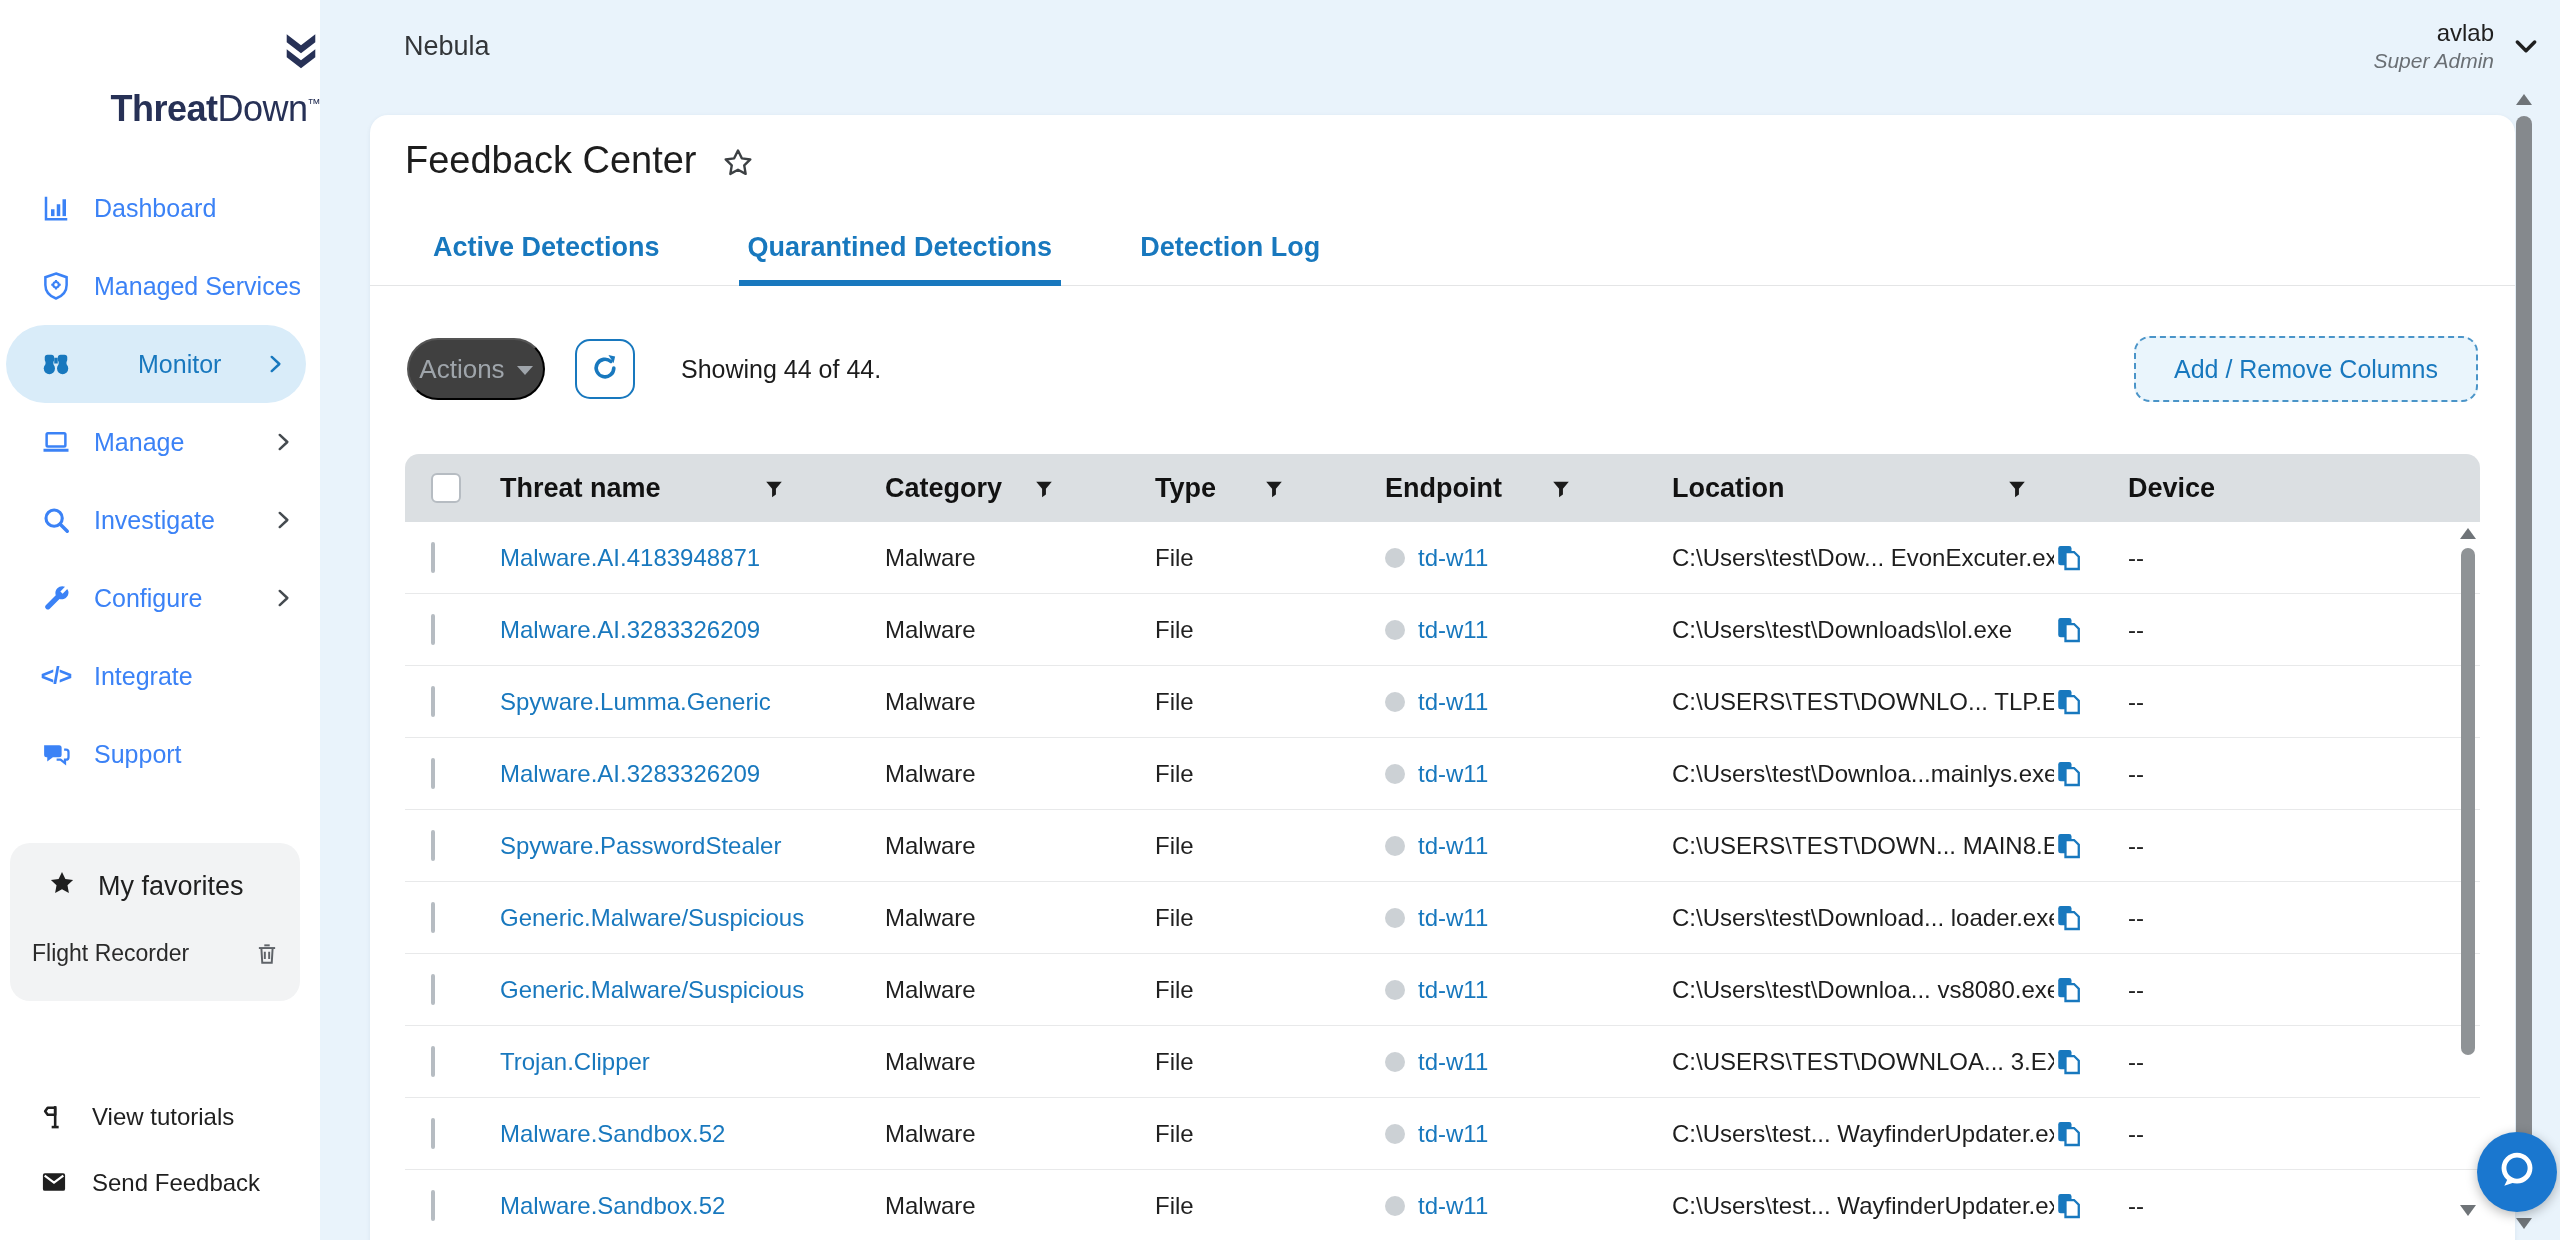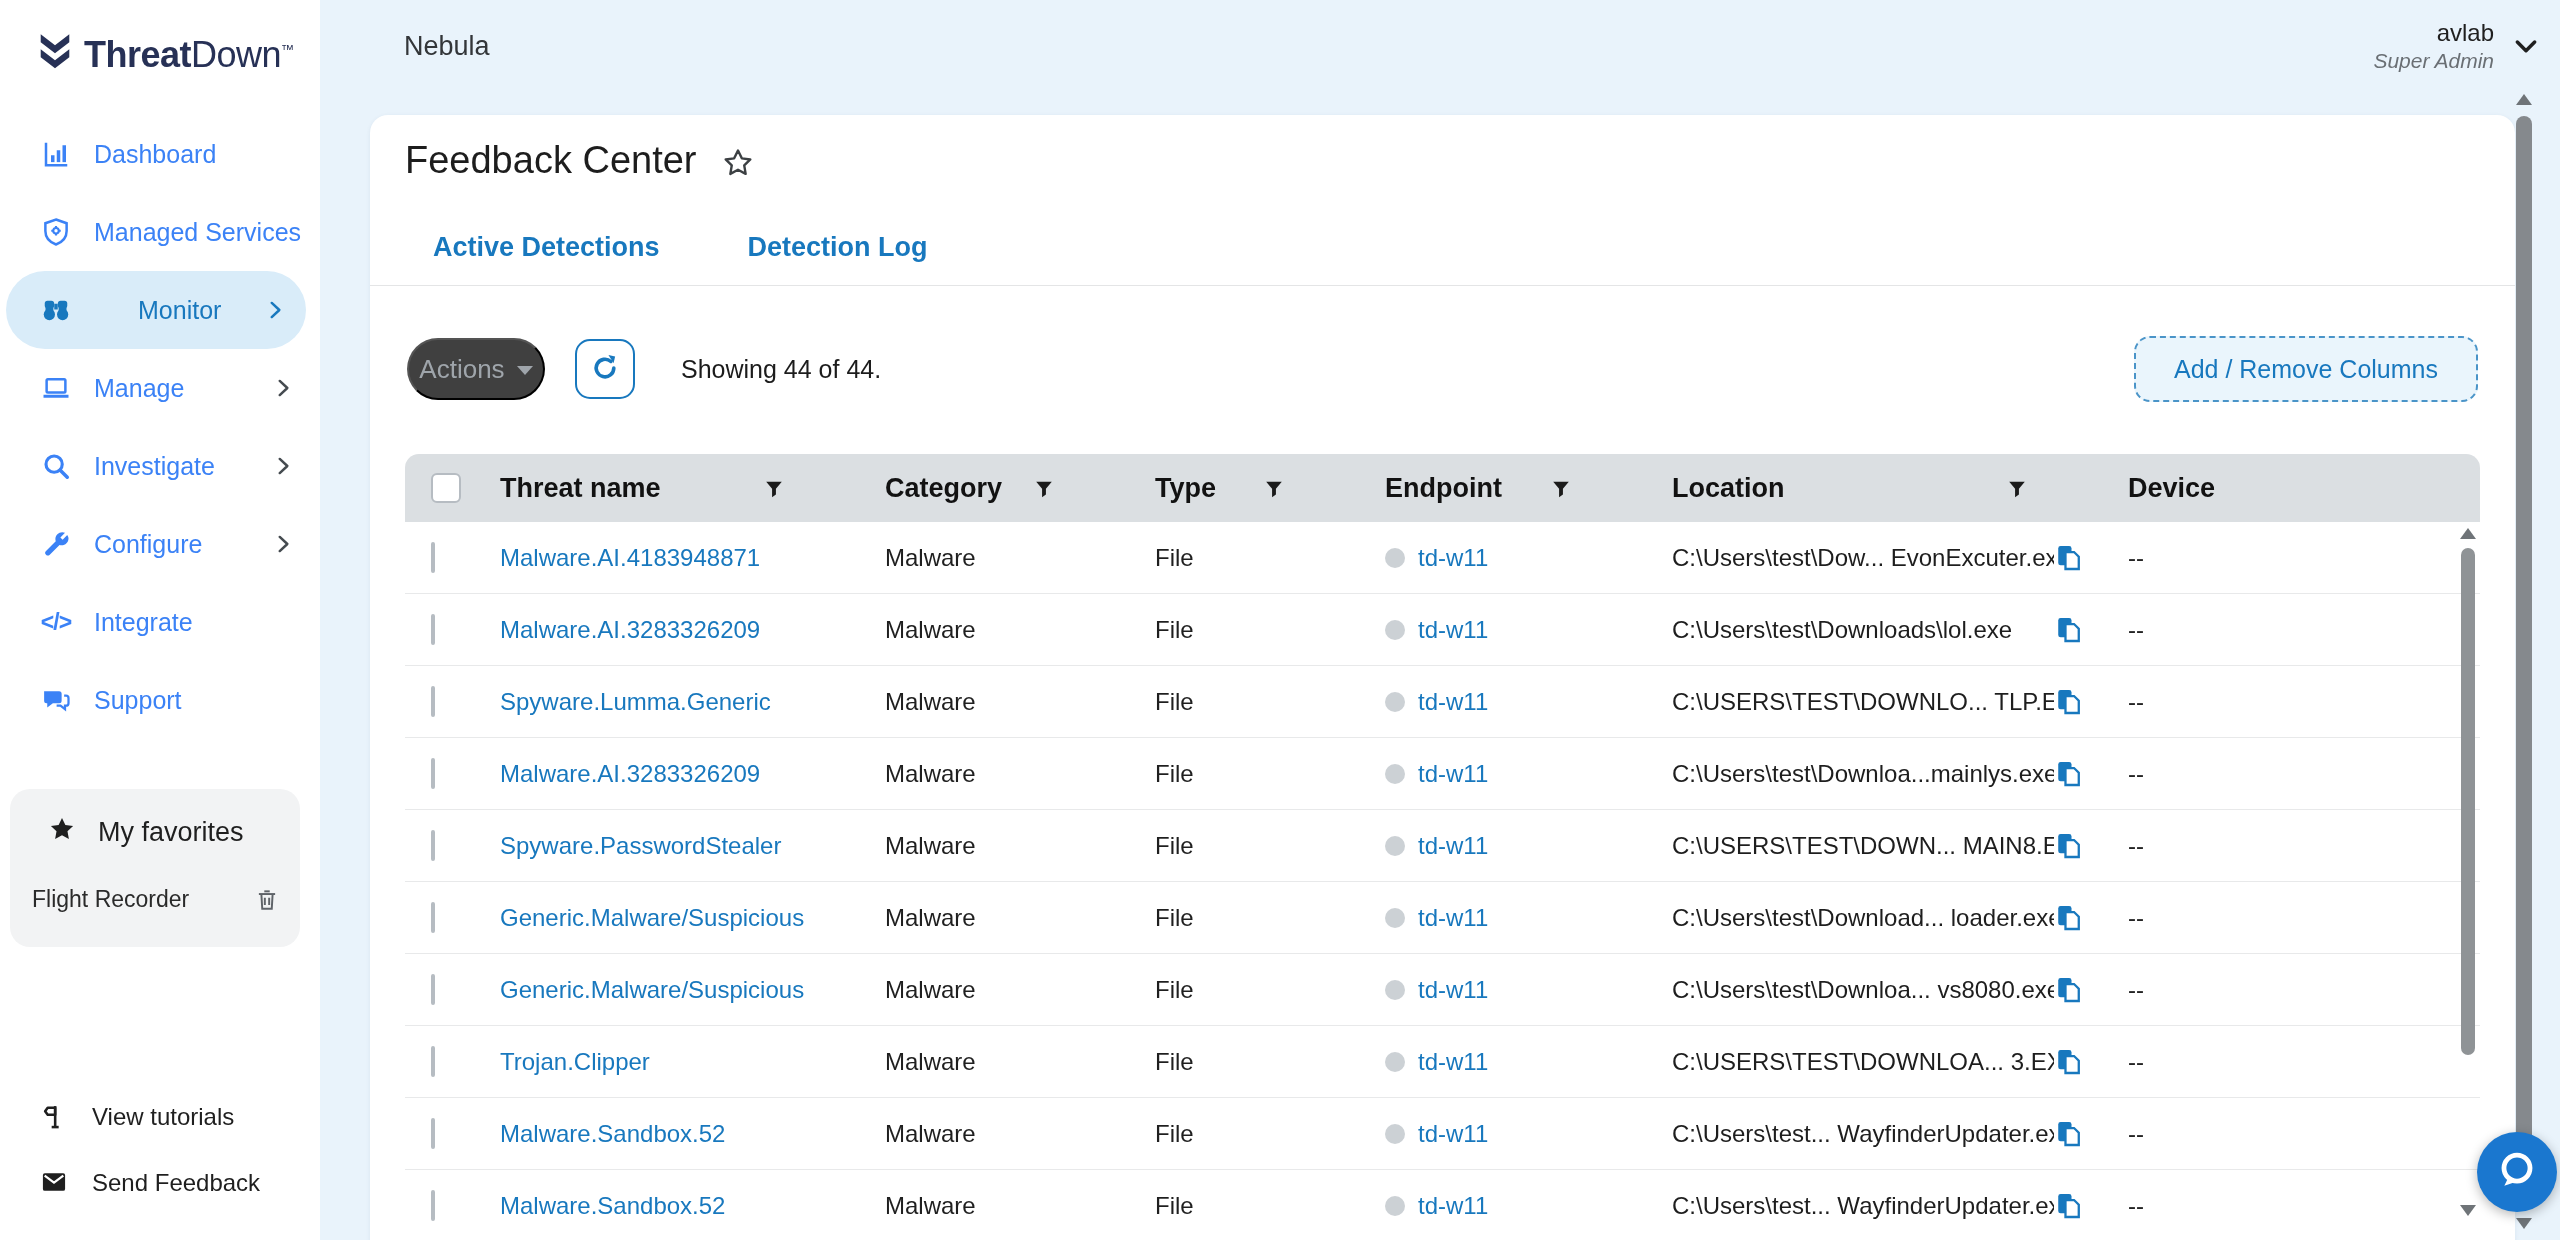--- a/index.html
+++ b/index.html
@@ -9,21 +9,21 @@
     font-family:"Liberation Sans", sans-serif;
     color:#1f1f1f;
     position:relative;
   }
 
   
   .sidebar {
     position:absolute; left:0; top:0; bottom:0; width:320px;
     background:#ffffff; z-index:6;
   }
-  .logo-row { display:flex; align-items:flex-start; gap:10px; padding:30px 0 0 36px; }
+  .logo-row { display:flex; align-items:flex-end; gap:10px; padding:30px 0 0 36px;flex-direction:column; }
   .logo-text { font-size:36px; color:#273156; letter-spacing:-0.5px; line-height:40px; white-space:nowrap; }
   .logo-bold { font-weight:700; }
   .logo-tm { font-size:13px; vertical-align:super; color:#273156; }
   .nav { margin-top:40px; }
   .nav-item {
     height:78px; display:flex; align-items:center; position:relative;
     padding-left:40px; cursor:pointer; color:#3b82f6;
   }
   .nav-item .nicon { width:32px; height:32px; display:flex; align-items:center; justify-content:center; }
   .nav-item .nlabel { margin-left:22px; font-size:25px; }
@@ -332,20 +332,21 @@
     <h1 class="page-title">Feedback Center</h1>
     <span class="title-star">
       <svg width="34" height="34" viewBox="0 0 24 24">
           <path d="M12 3.2l2.7 5.5 6 .8-4.3 4.2 1 6-5.4-2.9-5.4 2.9 1-6L3.3 9.5l6-.8z" fill="none" stroke="#3c4043" stroke-width="1.7" stroke-linejoin="round"></path>
         </svg>
     </span>
   </div>
 
   <div class="tabs">
     <div class="tab">Active Detections</div>
+    <div class="tab active">Quarantined Detections</div>
     <div class="tab">Detection Log</div>
   </div>
 
   <div class="toolbar">
     <button class="btn-actions">
       <span>Actions</span>
       <span class="caret-down"></span>
     </button>
     <button class="btn-refresh">
       <span>

